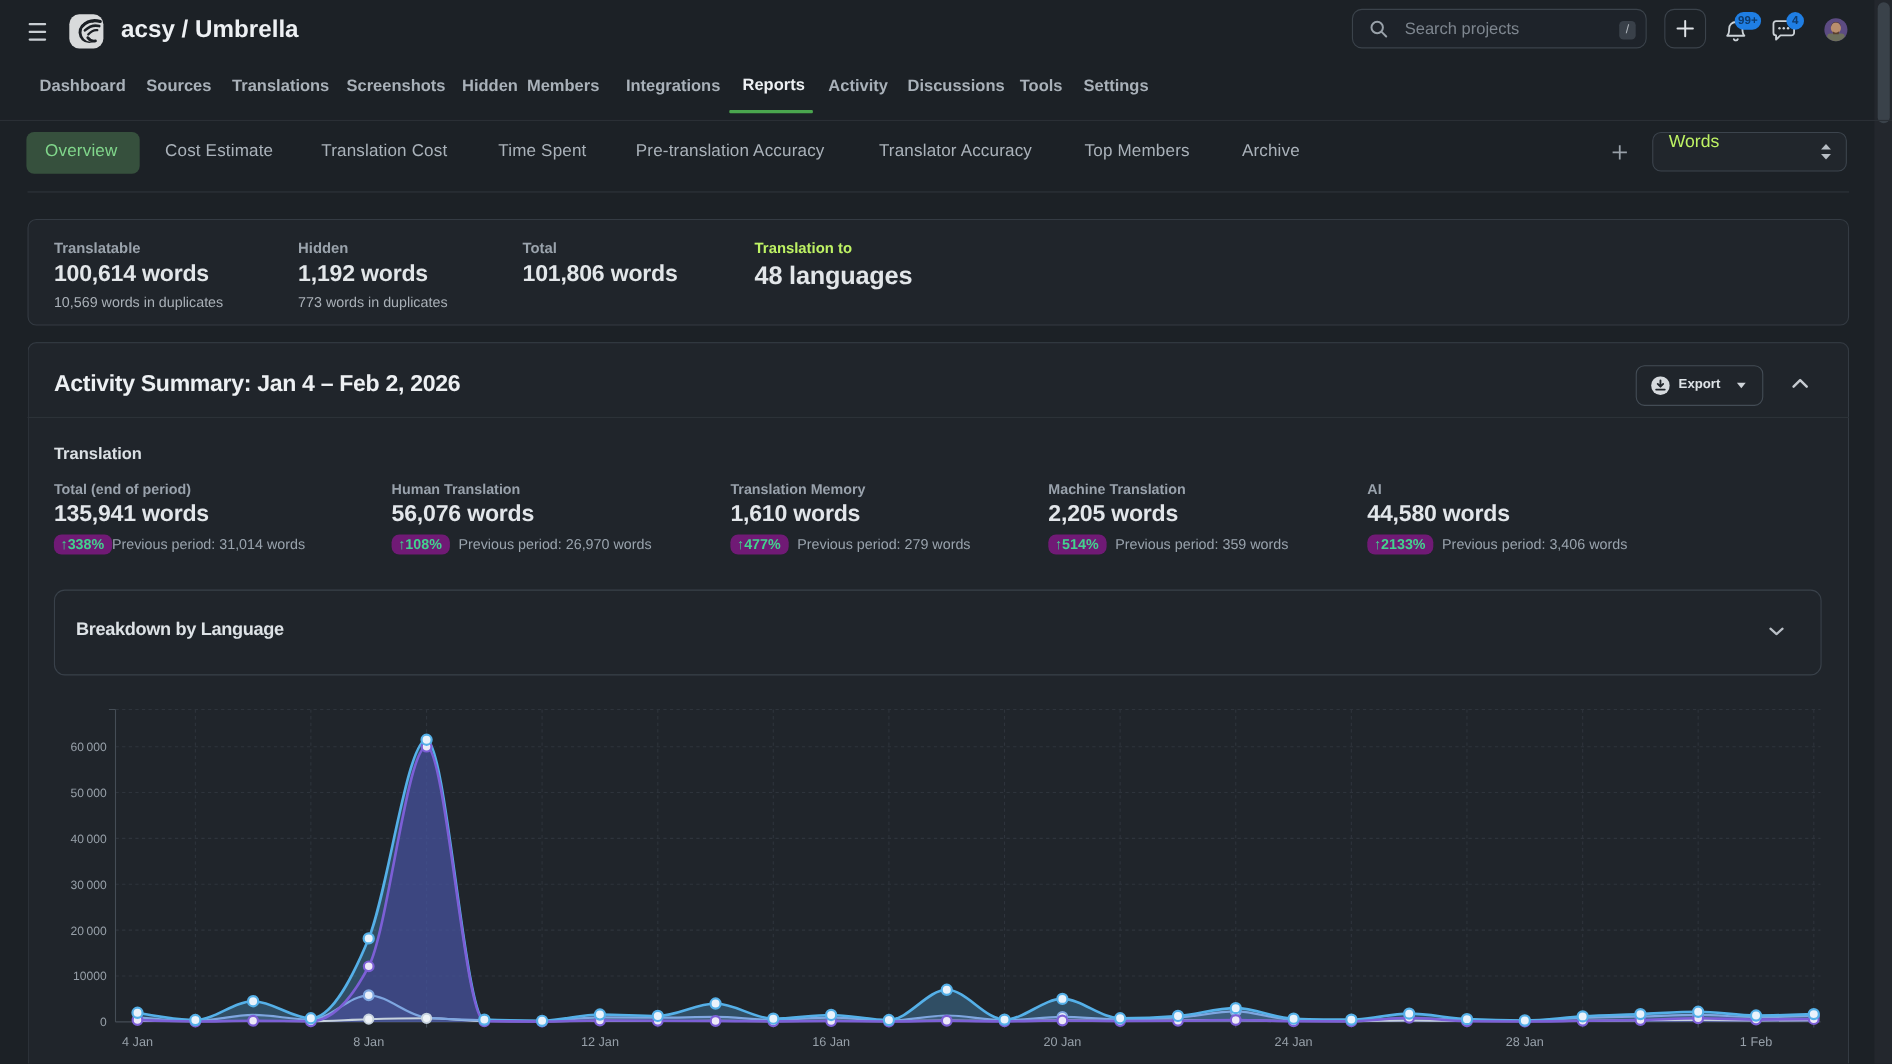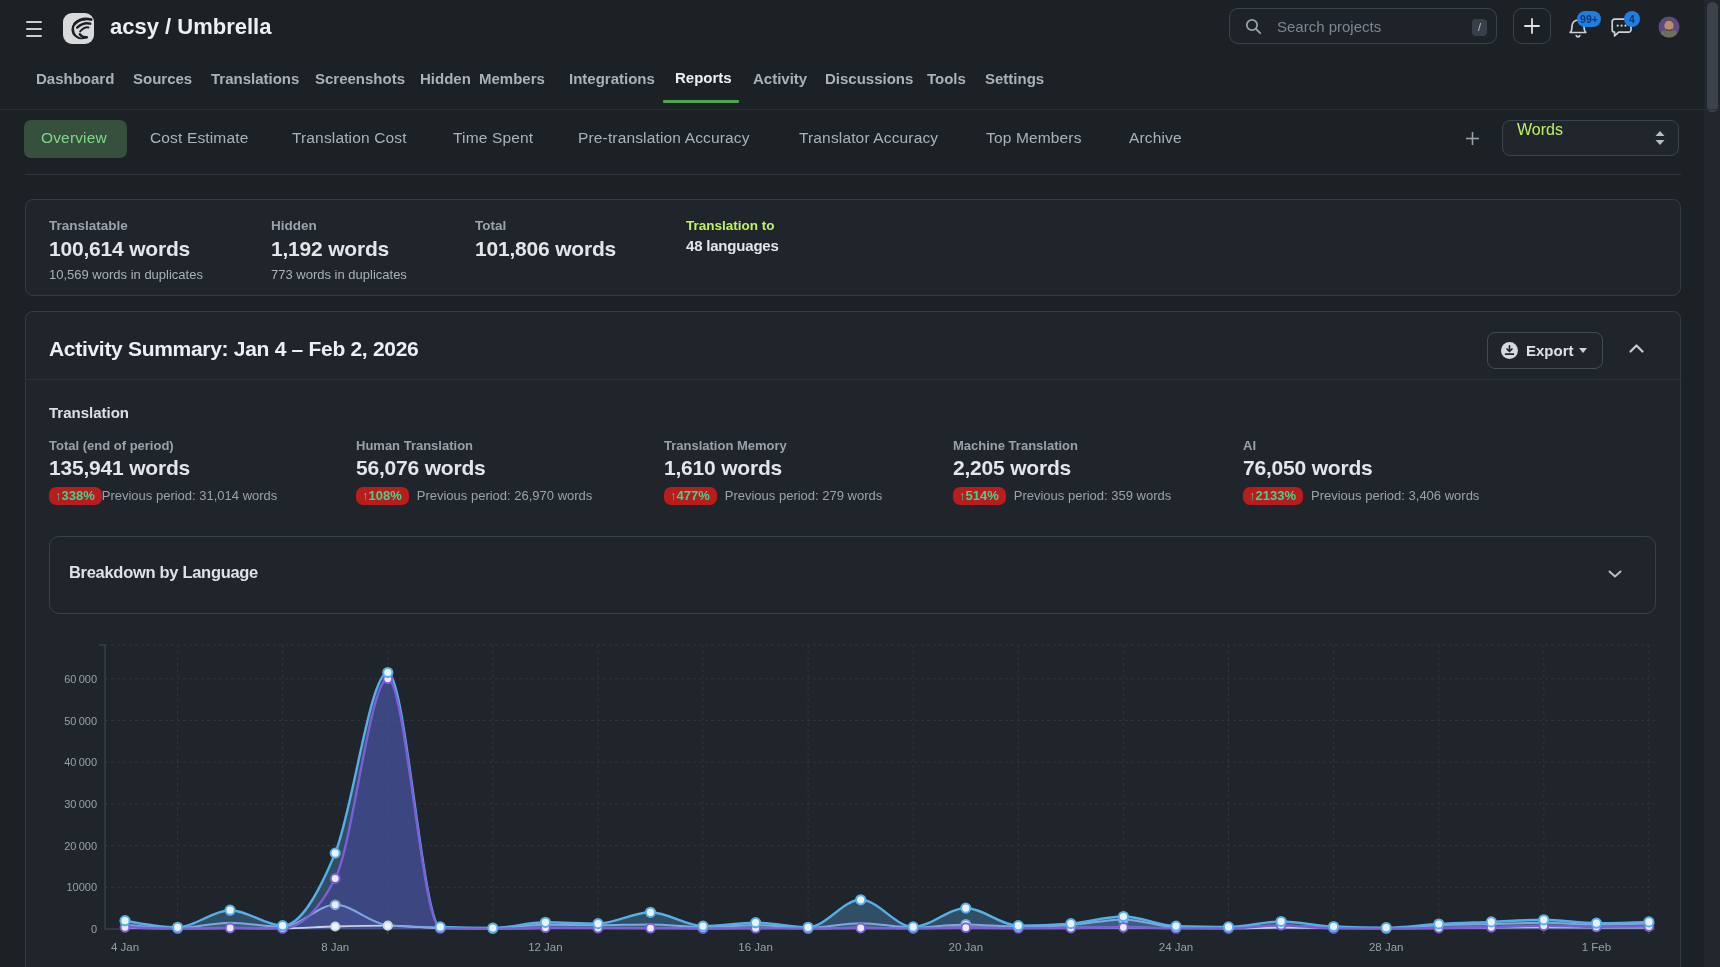--- a/index.html
+++ b/index.html
@@ -1,21 +1,21 @@
 <!DOCTYPE html>
 <html><head><meta charset="utf-8"><style>
 
 html,body{margin:0;padding:0;width:1720px;height:967px;background:#1c2126;overflow:hidden;
  font-family:"Liberation Sans",sans-serif;-webkit-font-smoothing:antialiased}
 .a{position:absolute}
 .nav{font-size:15px;font-weight:700;color:#a9b1b9;white-space:nowrap}
 .sub{font-size:15.5px;letter-spacing:0.15px;color:#aab2ba;white-space:nowrap}
 .lbl{font-size:13px;font-weight:700;color:#99a2ac;white-space:nowrap}
 .val{font-size:21px;font-weight:700;color:#e2e6ea;letter-spacing:-0.2px;white-space:nowrap}
-.pill{display:inline-block;background:#b91c1c;color:#43d28e;font-size:13px;font-weight:700;
+.pill{display:inline-block;background:#701a75;color:#43d28e;font-size:13px;font-weight:700;
  border-radius:7px;padding:2px 7px 2px 6px;line-height:13.5px}
 .prev{font-size:13px;color:#99a3ad;white-space:nowrap}
 </style></head><body>
 
 <div class="a" style="left:26px;top:20.5px;width:16px;height:2px;background:#c9ced3;border-radius:1px"></div>
 <div class="a" style="left:26px;top:27.5px;width:16px;height:2px;background:#c9ced3;border-radius:1px"></div>
 <div class="a" style="left:26px;top:34.5px;width:16px;height:2px;background:#c9ced3;border-radius:1px"></div>
 <div class="a" style="left:63px;top:13px;width:31px;height:31px;background:#d8dadb;border-radius:9px"></div>
 <svg class="a" style="left:63px;top:13px" width="31" height="31" viewBox="0 0 31 31">
  <path d="M24.2 8.6 A 9.8 9.8 0 1 0 25.0 23.4 A 8.8 8.8 0 1 1 24.2 8.6 Z" fill="#1b1f24"></path>
@@ -102,30 +102,30 @@
 <div class="a" style="left:25px;top:199px;width:1656px;height:97px;background:#20252b;border:1px solid #343b43;border-radius:8px;box-sizing:border-box"></div>
 <div class="a" style="left:49px;top:218px;font-size:13.5px;color:#9aa3ac;font-weight:700">Translatable</div>
 <div class="a" style="left:49px;top:237px;font-size:21px;font-weight:700;color:#e2e6e9;letter-spacing:-0.2px;white-space:nowrap">100,614 words</div>
 <div class="a" style="left:49px;top:267px;font-size:13px;color:#a9b0b7;white-space:nowrap">10,569 words in duplicates</div>
 <div class="a" style="left:271px;top:218px;font-size:13.5px;color:#9aa3ac;font-weight:700">Hidden</div>
 <div class="a" style="left:271px;top:237px;font-size:21px;font-weight:700;color:#e2e6e9;letter-spacing:-0.2px;white-space:nowrap">1,192 words</div>
 <div class="a" style="left:271px;top:267px;font-size:13px;color:#a9b0b7;white-space:nowrap">773 words in duplicates</div>
 <div class="a" style="left:475px;top:218px;font-size:13.5px;color:#9aa3ac;font-weight:700">Total</div>
 <div class="a" style="left:475px;top:237px;font-size:21px;font-weight:700;color:#e2e6e9;letter-spacing:-0.2px;white-space:nowrap">101,806 words</div>
 <div class="a" style="left:686px;top:218px;font-size:13.5px;color:#bef264;font-weight:700">Translation to</div>
-<div class="a" style="left:686px;top:237px;font-size:15px;font-weight:700;color:#e2e6e9;letter-spacing:-0.2px;white-space:nowrap">48 languages</div>
+<div class="a" style="left:686px;top:237px;font-size:23px;font-weight:700;color:#e2e6e9;letter-spacing:-0.2px;white-space:nowrap">48 languages</div>
 <div class="a" style="left:25px;top:311px;width:1656px;height:656px;background:#20252b;border:1px solid #343b43;border-radius:8px 8px 0 0;box-sizing:border-box;border-bottom:none"></div>
 <div class="a" style="left:49px;top:337px;font-size:21px;font-weight:700;color:#edf0f3;letter-spacing:-0.3px">Activity Summary: Jan 4 – Feb 2, 2026</div>
 <div class="a" style="left:1487px;top:332px;width:116px;height:37px;border:1px solid #434c55;border-radius:8px;box-sizing:border-box"></div>
 <svg class="a" style="left:1501px;top:342px" width="17" height="17" viewBox="0 0 17 17">
  <circle cx="8.5" cy="8.5" r="8.5" fill="#d6dade"></circle>
  <path d="M8.5 3.8 v5.4 M6 7 l2.5 2.5 L11 7" fill="none" stroke="#20252b" stroke-width="1.7" stroke-linecap="round" stroke-linejoin="round"></path>
  <path d="M4.6 12.2 h7.8" stroke="#20252b" stroke-width="1.7" stroke-linecap="round"></path>
 </svg>
-<div class="a" style="left:1526px;top:342px;font-size:15px;font-weight:700;color:#dde2e6">Export</div>
+<div class="a" style="left:1526px;top:342px;font-size:12px;font-weight:700;color:#dde2e6">Export</div>
 <svg class="a" style="left:1578px;top:347px" width="10" height="7" viewBox="0 0 10 7">
  <path d="M1 1 L5 6 L9 1 Z" fill="#cfd4d9"></path>
 </svg>
 <svg class="a" style="left:1629px;top:344px" width="15" height="9" viewBox="0 0 15 9">
  <path d="M1.5 7.5 L7.5 1.5 L13.5 7.5" fill="none" stroke="#c6cbd1" stroke-width="2.2" stroke-linecap="round" stroke-linejoin="round"></path>
 </svg>
 <div class="a" style="left:25px;top:379px;width:1656px;height:1px;background:#2c3238"></div>
 <div class="a" style="left:49px;top:404px;font-size:15px;font-weight:700;color:#dbe0e4">Translation</div>
 <div class="a" style="left:49px;top:436px"><span class="lbl">Total (end of period)</span></div>
 <div class="a" style="left:49px;top:456px"><span class="val">135,941 words</span></div>
@@ -133,21 +133,21 @@
 <div class="a" style="left:356px;top:436px"><span class="lbl">Human Translation</span></div>
 <div class="a" style="left:356px;top:456px"><span class="val">56,076 words</span></div>
 <div class="a" style="left:356px;top:486px;white-space:nowrap"><span class="pill"><span style="font-weight:400">↑</span>108%</span><span class="prev" style="margin-left:8px">Previous period: 26,970 words</span></div>
 <div class="a" style="left:664px;top:436px"><span class="lbl">Translation Memory</span></div>
 <div class="a" style="left:664px;top:456px"><span class="val">1,610 words</span></div>
 <div class="a" style="left:664px;top:486px;white-space:nowrap"><span class="pill"><span style="font-weight:400">↑</span>477%</span><span class="prev" style="margin-left:8px">Previous period: 279 words</span></div>
 <div class="a" style="left:953px;top:436px"><span class="lbl">Machine Translation</span></div>
 <div class="a" style="left:953px;top:456px"><span class="val">2,205 words</span></div>
 <div class="a" style="left:953px;top:486px;white-space:nowrap"><span class="pill"><span style="font-weight:400">↑</span>514%</span><span class="prev" style="margin-left:8px">Previous period: 359 words</span></div>
 <div class="a" style="left:1243px;top:436px"><span class="lbl">AI</span></div>
-<div class="a" style="left:1243px;top:456px"><span class="val">76,050 words</span></div>
+<div class="a" style="left:1243px;top:456px"><span class="val">44,580 words</span></div>
 <div class="a" style="left:1243px;top:486px;white-space:nowrap"><span class="pill"><span style="font-weight:400">↑</span>2133%</span><span class="prev" style="margin-left:8px">Previous period: 3,406 words</span></div>
 <div class="a" style="left:49px;top:536px;width:1607px;height:78px;border:1px solid #39414a;border-radius:10px;box-sizing:border-box"></div>
 <div class="a" style="left:69px;top:563px;font-size:16.5px;font-weight:700;color:#dde2e6;letter-spacing:-0.3px">Breakdown by Language</div>
 <svg class="a" style="left:1608px;top:570px" width="14" height="8" viewBox="0 0 14 8">
  <path d="M1.5 1.5 L7 6.5 L12.5 1.5" fill="none" stroke="#b9bfc6" stroke-width="2" stroke-linecap="round" stroke-linejoin="round"></path>
 </svg>
 <svg width="1640" height="339" viewBox="0 0 1640 339" style="position:absolute;left:40px;top:628px">
 <line x1="65" y1="17" x2="1615" y2="17" stroke="#2e343c" stroke-width="1" stroke-dasharray="3 3"></line>
 <line x1="65" y1="259.3" x2="1615" y2="259.3" stroke="#2e343c" stroke-width="1" stroke-dasharray="3 3"></line>
 <line x1="65" y1="217.6" x2="1615" y2="217.6" stroke="#2e343c" stroke-width="1" stroke-dasharray="3 3"></line>

